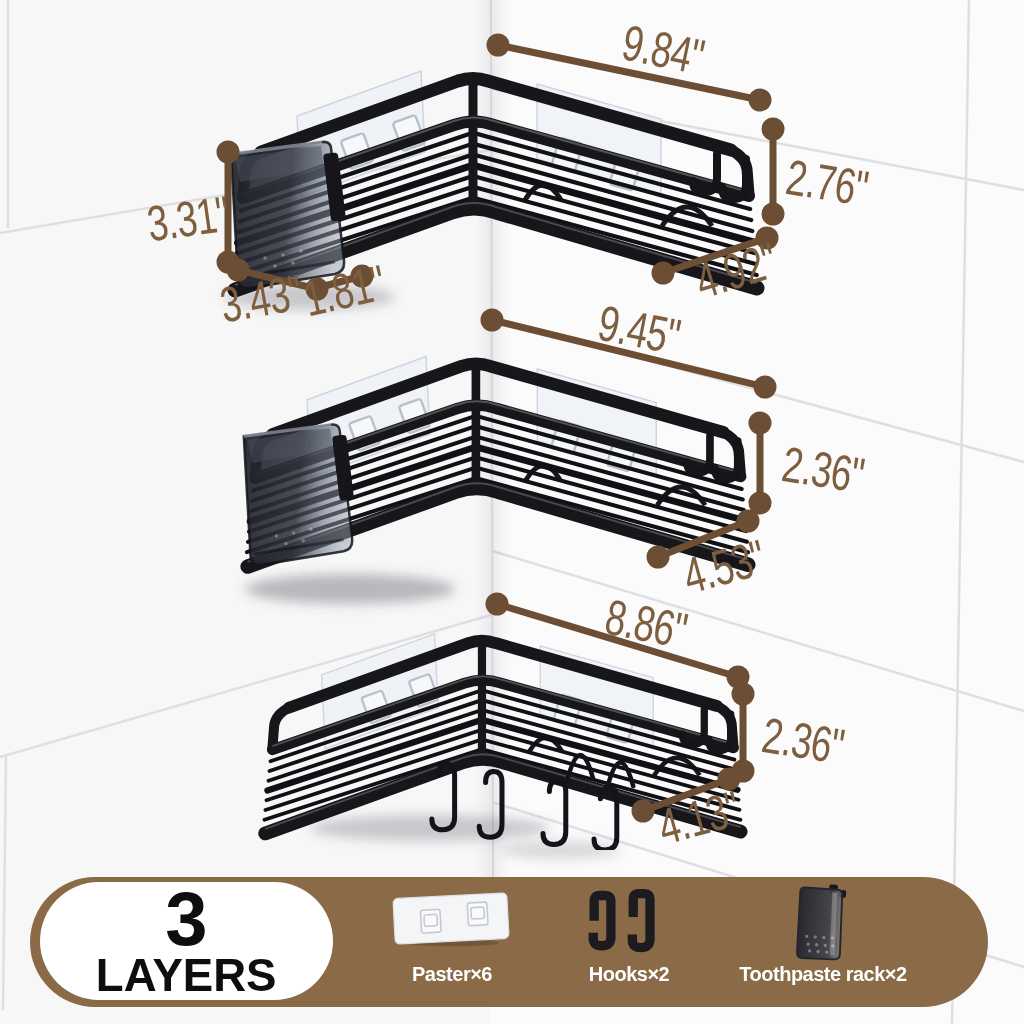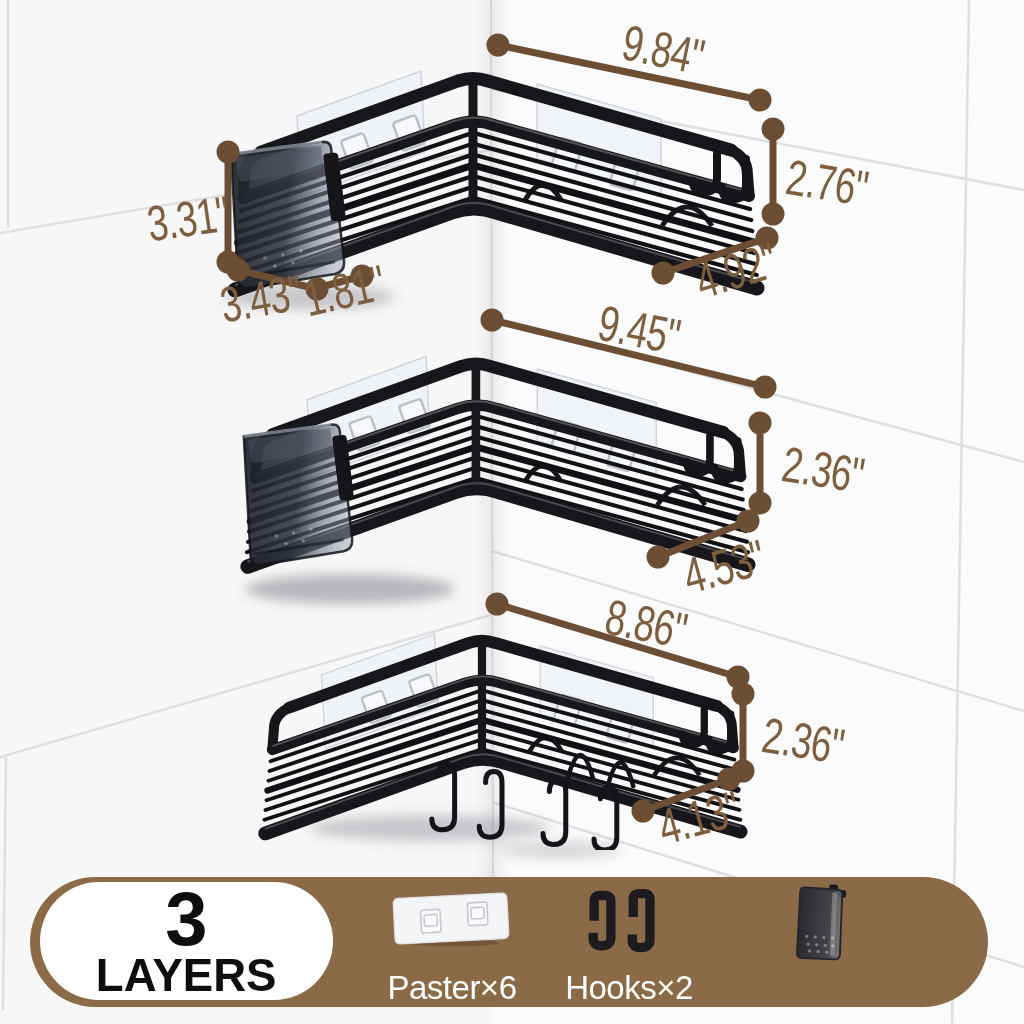--- a/index.html
+++ b/index.html
@@ -11,22 +11,22 @@
   .dim{position:absolute;color:#7d5f3f;font-size:50px;font-weight:400;white-space:nowrap;
        transform:translate(-50%,-50%) rotate(var(--r)) scaleX(0.74);
        transform-origin:center center;letter-spacing:-1px;}
   .banner{position:absolute;left:30px;top:877px;width:958px;height:130px;
           background:#8a6a47;border-radius:65px;}
   .pill{position:absolute;left:10px;top:5px;width:293px;height:118px;background:#ffffff;
         border-radius:59px;display:flex;flex-direction:column;align-items:center;justify-content:center;}
   .pill-num{font-size:76px;font-weight:bold;color:#0e0e0e;line-height:0.82;margin-top:4px;}
   .pill-word{font-size:47px;font-weight:bold;color:#0e0e0e;line-height:1;transform:scaleX(0.97);}
   .b-icon{position:absolute;overflow:visible;}
-  .b-label{position:absolute;top:92px;transform:translateX(-50%);color:#fff;
-           font-size:33px;font-weight:normal;white-space:nowrap;letter-spacing:-0.5px;}
+  .b-label{position:absolute;top:86px;transform:translateX(-50%);color:#fff;
+           font-size:20px;font-weight:bold;white-space:nowrap;letter-spacing:-0.5px;}
 </style>
 </head>
 <body>
 
 <div class="scene">
 
   <svg class="layer" width="1024" height="1024">
     <defs>
       <linearGradient id="cornerShade" x1="0" y1="0" x2="1" y2="0">
         <stop offset="0" stop-color="rgba(100,100,110,0)"></stop>
@@ -269,15 +269,16 @@
           <circle cx="20" cy="66" r="1.7"></circle>
             <circle cx="29" cy="66" r="1.7"></circle>
             <circle cx="38" cy="66" r="1.7"></circle>
             <circle cx="46" cy="66" r="1.7"></circle>
           <circle cx="22" cy="73" r="1.7"></circle>
             <circle cx="31" cy="73" r="1.7"></circle>
             <circle cx="40" cy="73" r="1.7"></circle>
         </g>
       </g>
     </svg>
+    <div class="b-label" style="left:793px">Toothpaste rack×2</div>
   </div>
 
 </div>
 
 </body></html>

